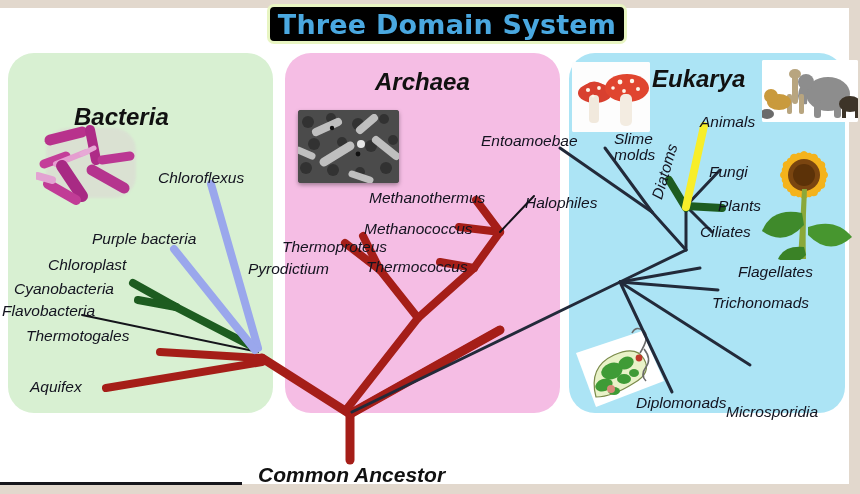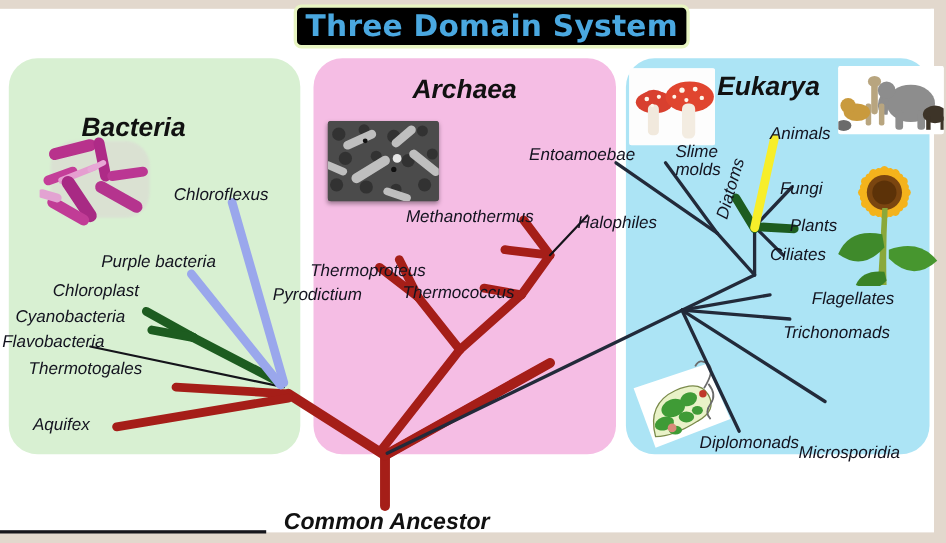--- a/index.html
+++ b/index.html
@@ -325,20 +325,21 @@
 
   <div class="lbl" style="left:158px;top:170px;">Chloroflexus</div>
   <div class="lbl" style="left:92px;top:231px;">Purple bacteria</div>
   <div class="lbl" style="left:48px;top:257px;">Chloroplast</div>
   <div class="lbl" style="left:14px;top:281px;">Cyanobacteria</div>
   <div class="lbl" style="left:2px;top:303px;">Flavobacteria</div>
   <div class="lbl" style="left:26px;top:328px;">Thermotogales</div>
   <div class="lbl" style="left:30px;top:379px;">Aquifex</div>
 
   <div class="lbl" style="left:369px;top:190px;">Methanothermus</div>
+  <div class="lbl" style="left:364px;top:221px;">Methanococcus</div>
   <div class="lbl" style="left:282px;top:239px;">Thermoproteus</div>
   <div class="lbl" style="left:248px;top:261px;">Pyrodictium</div>
   <div class="lbl" style="left:366px;top:259px;">Thermococcus</div>
   <div class="lbl" style="left:525px;top:195px;">Halophiles</div>
 
   <div class="lbl" style="left:481px;top:133px;">Entoamoebae</div>
   <div class="lbl two" style="left:614px;top:131px;">
     <span>Slime</span><br>
     <span>molds</span>
   </div>

